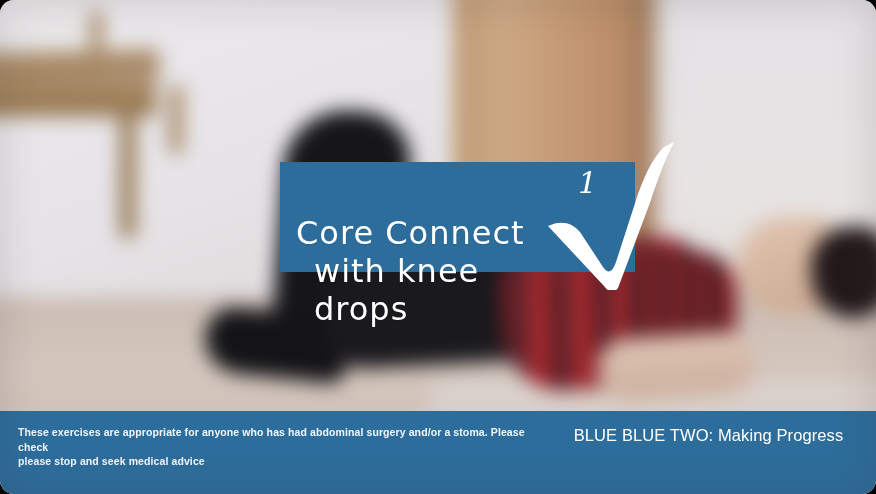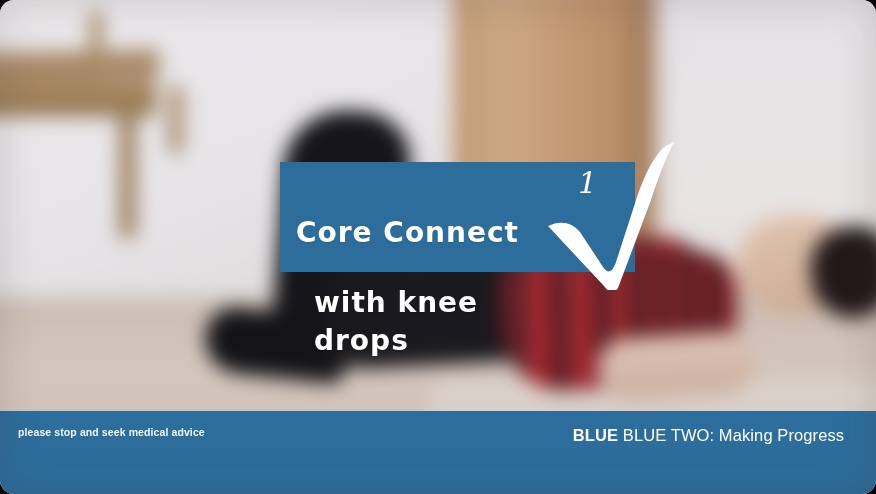--- a/index.html
+++ b/index.html
@@ -135,28 +135,28 @@
   
   .title-card{
     position:absolute;left:280px;top:162px;width:355px;height:110px;
     background:#2d6d9b;
     z-index:5;
   }
   .title-text{
     position:absolute;left:16px;top:14px;width:280px;
     color:#ffffff;
     font-family:"DejaVu Sans",sans-serif;
-    font-size:28px;
+    font-size:32px;
     line-height:38px;
     letter-spacing:1px;
-    font-weight:700;
+    font-weight:400;
     white-space:pre-line;
     text-shadow:0 1px 1px rgba(0,0,0,.12);
   }
-  .title-line2{display:block;padding-left:18px;margin-top:32px;}
+  .title-line2{display:block;padding-left:18px;}
 
   .step-number{
     position:absolute;left:578px;top:168px;
     z-index:7;
     color:#ffffff;
     font-family:"DejaVu Serif",serif;
     font-style:italic;
     font-size:30px;
     line-height:1;
   }
@@ -183,21 +183,21 @@
   .disclaimer span{display:block;}
   .phase-label{
     position:absolute;left:540px;top:14px;width:320px;
     text-align:center;
     color:#ffffff;
     font-size:16.5px;
     line-height:20px;
     letter-spacing:.1px;
     white-space:nowrap;
   }
-  .phase-label .b{font-weight:700;padding-left:17px;}
+  .phase-label .b{font-weight:400;padding-left:17px;}
   .phase-label .r{font-weight:400;}
 
   .vignette{
     position:absolute;inset:0;
     z-index:9;
     pointer-events:none;
     border-radius:14px;
     box-shadow:inset 0 0 40px rgba(60,50,48,.18);
   }
 </style>
@@ -242,20 +242,21 @@
   <div class="step-number">1</div>
 
   <svg class="tick" viewBox="0 0 130 148">
     <path d="M2 84 C14 78 26 80 34 90 L57 125 C62 132 66 131 70 120
              L92 52 C101 27 109 14 118 5 L128 0
              C120 16 112 36 105 58 L72 146 C68 152 62 150 58 144 Z" fill="#ffffff"></path>
   </svg>
 
   <div class="bottom-bar">
     <div class="disclaimer">
+      <span>These exercises are appropriate for anyone who has had abdominal surgery and/or a stoma. Please check</span>
       <span>please stop and seek medical advice</span>
     </div>
     <div class="phase-label">
       <span class="b">BLUE</span><span class="r"> BLUE TWO: Making Progress</span>
     </div>
   </div>
 
   <div class="vignette"></div>
 </div>
 

